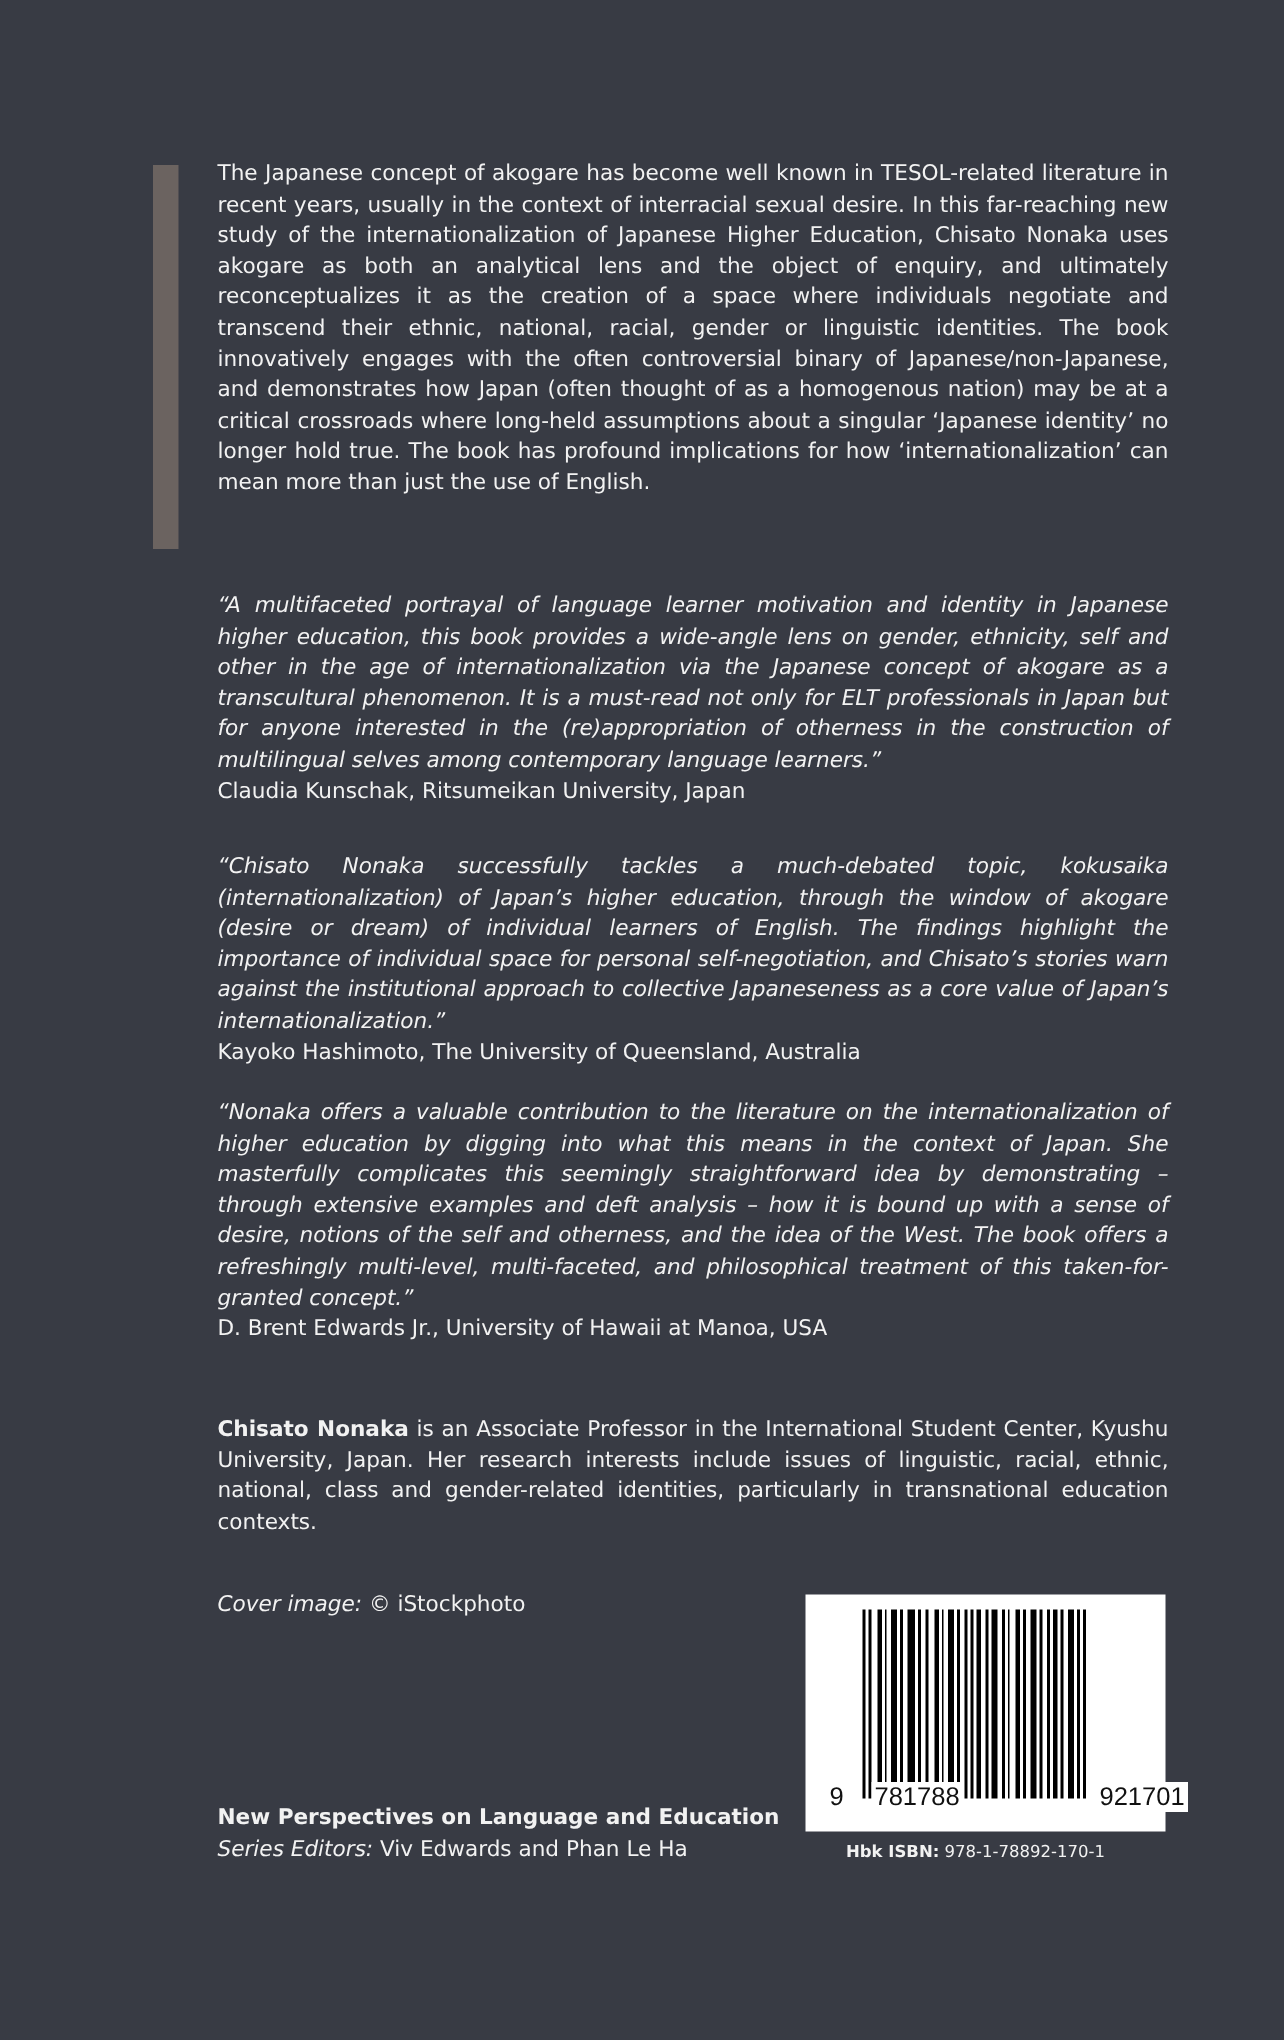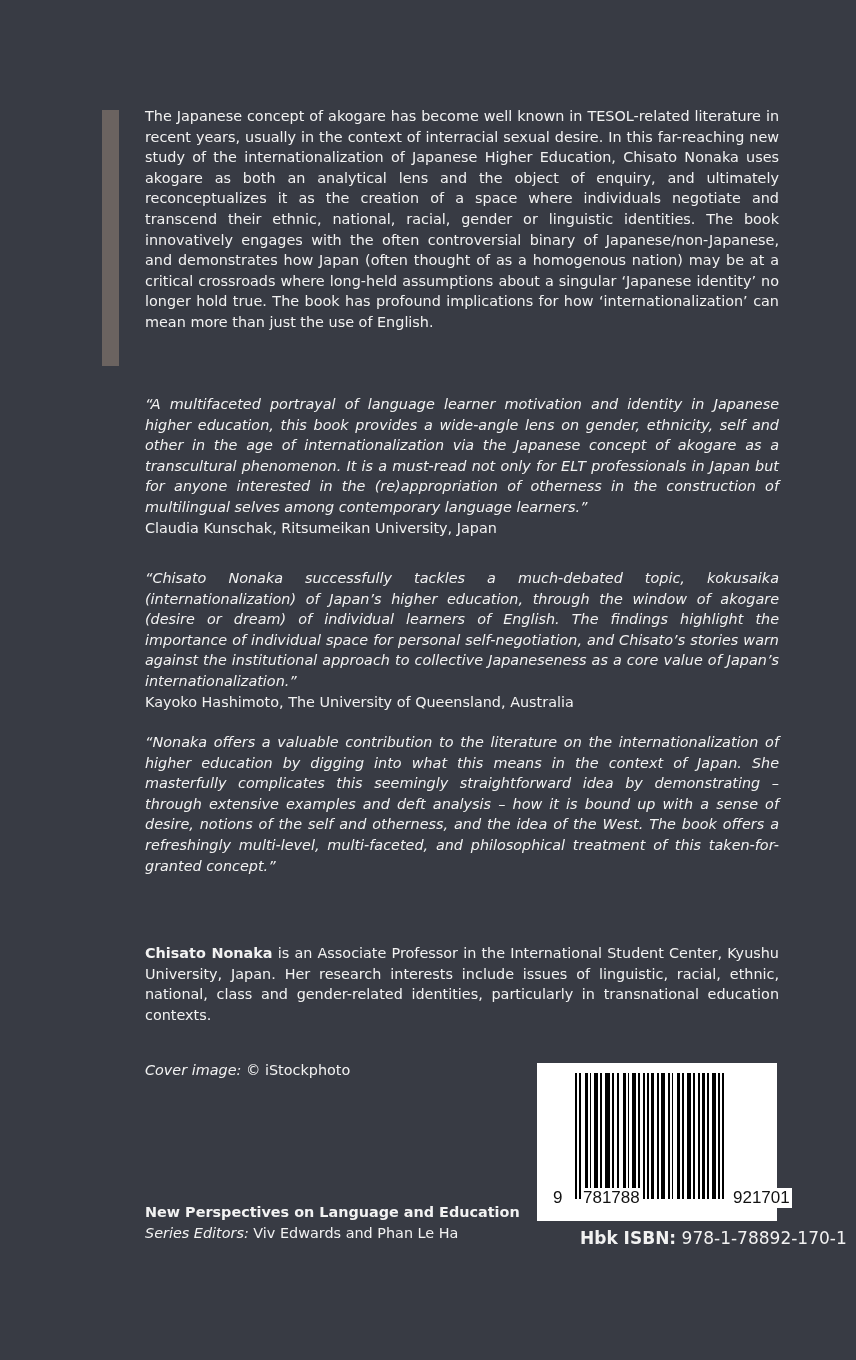--- a/index.html
+++ b/index.html
@@ -7,21 +7,21 @@
   .bar{position:absolute;left:102px;top:110px;width:17px;height:256px;background:#6b6360;}
   .col{position:absolute;left:145px;width:634px;font-size:14.4px;line-height:20.6px;text-align:justify;}
   .col p{margin:0;}
   .i{font-style:italic;}
   .attr{text-align:left;}
   .b{font-weight:bold;}
   .barcode{position:absolute;left:537px;top:1063px;width:240px;height:158px;background:#fff;}
   .bars{position:absolute;left:38px;top:10px;width:186px;height:126px;display:flex;}
   .bars span{display:block;height:100%;}
   .bc-num{position:absolute;top:125px;font-family:"Liberation Sans",sans-serif;color:#111;font-size:17px;background:#fff;padding:0 2px;}
-  .isbn{position:absolute;left:580px;top:1228px;font-size:17px;}
+  .isbn{position:absolute;left:564px;top:1228px;font-size:11px;}
   .series{position:absolute;left:145px;top:1202px;font-size:14.4px;line-height:21px;}
   .cover{position:absolute;left:145px;top:1062px;font-size:14.4px;text-align:right;}
 </style>
 </head>
 <body>
 
 <div class="bar"></div>
 
 <div class="col" style="top:106px;">
   <p>The Japanese concept of akogare has become well known in TESOL-related literature in recent years, usually in the context of interracial sexual desire. In this far-reaching new study of the internationalization of Japanese Higher Education, Chisato Nonaka uses akogare as both an analytical lens and the object of enquiry, and ultimately reconceptualizes it as the creation of a space where individuals negotiate and transcend their ethnic, national, racial, gender or linguistic identities. The book innovatively engages with the often controversial binary of Japanese/non-Japanese, and demonstrates how Japan (often thought of as a homogenous nation) may be at a critical crossroads where long-held assumptions about a singular ‘Japanese identity’ no longer hold true. The book has profound implications for how ‘internationalization’ can mean more than just the use of English.</p>
@@ -32,20 +32,21 @@
   <p class="attr">Claudia Kunschak, Ritsumeikan University, Japan</p>
 </div>
 
 <div class="col" style="top:568px;">
   <p class="i">“Chisato Nonaka successfully tackles a much-debated topic, kokusaika (internationalization) of Japan’s higher education, through the window of akogare (desire or dream) of individual learners of English. The findings highlight the importance of individual space for personal self-negotiation, and Chisato’s stories warn against the institutional approach to collective Japaneseness as a core value of Japan’s internationalization.”</p>
   <p class="attr">Kayoko Hashimoto, The University of Queensland, Australia</p>
 </div>
 
 <div class="col" style="top:712px;margin-top:20px;">
   <p class="i">“Nonaka offers a valuable contribution to the literature on the internationalization of higher education by digging into what this means in the context of Japan. She masterfully complicates this seemingly straightforward idea by demonstrating – through extensive examples and deft analysis – how it is bound up with a sense of desire, notions of the self and otherness, and the idea of the West. The book offers a refreshingly multi-level, multi-faceted, and philosophical treatment of this taken-for-granted concept.”</p>
+  <p class="attr">D. Brent Edwards Jr., University of Hawaii at Manoa, USA</p>
 </div>
 
 <div class="col" style="top:943px;">
   <p><span class="b">Chisato Nonaka</span><span> is an Associate Professor in the International Student Center, Kyushu University, Japan. Her research interests include issues of linguistic, racial, ethnic, national, class and gender-related identities, particularly in transnational education contexts.</span></p>
 </div>
 
 <div class="cover">
   <span class="i">Cover image:</span><span> © iStockphoto</span>
 </div>
 

